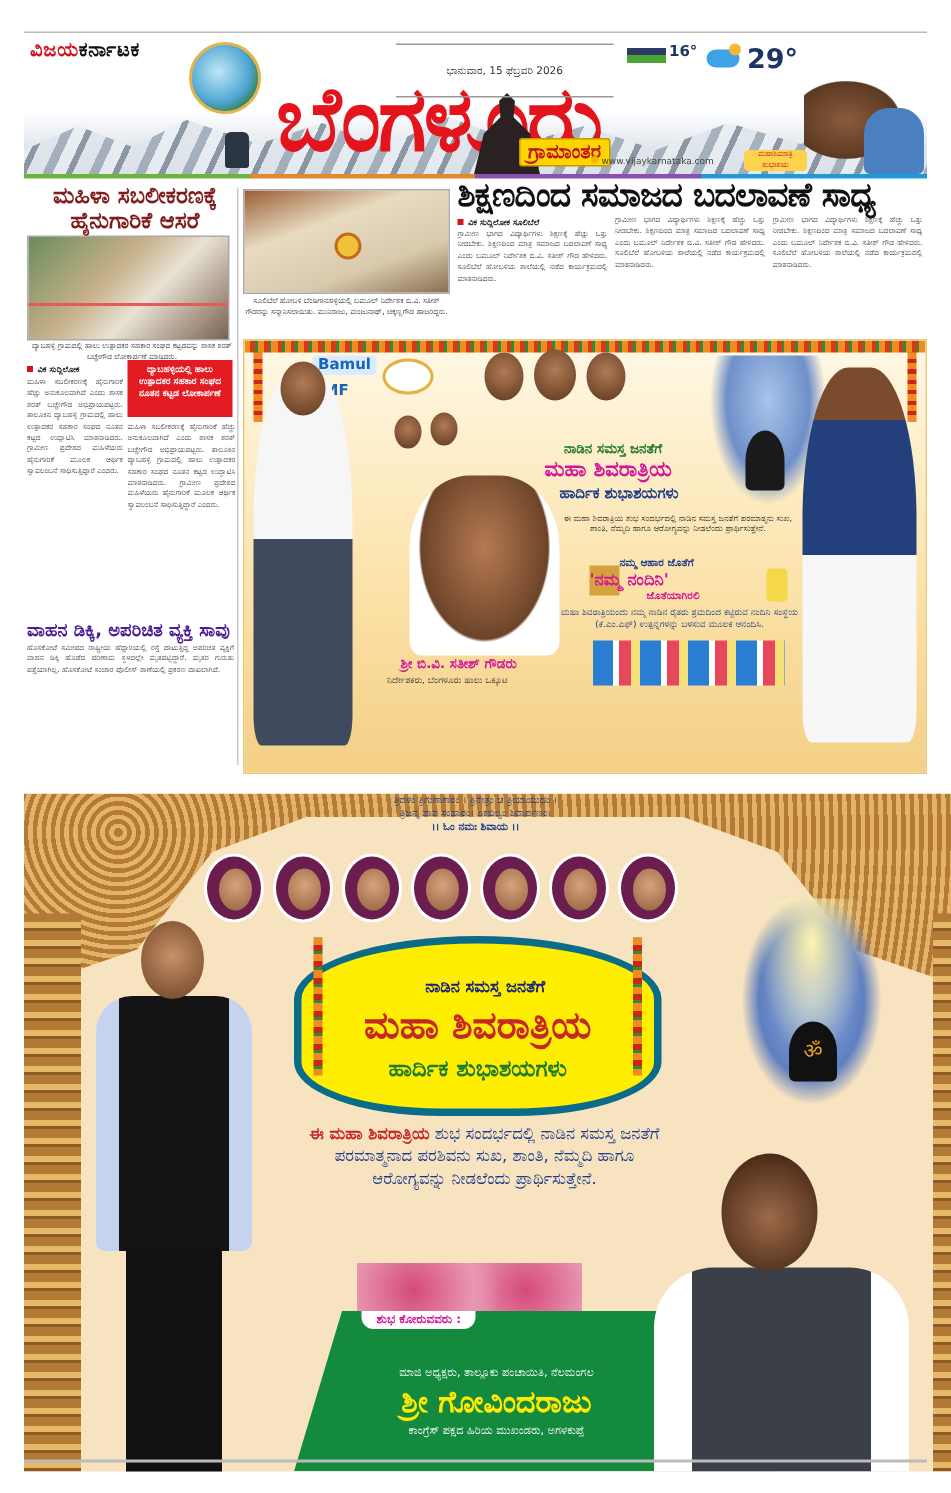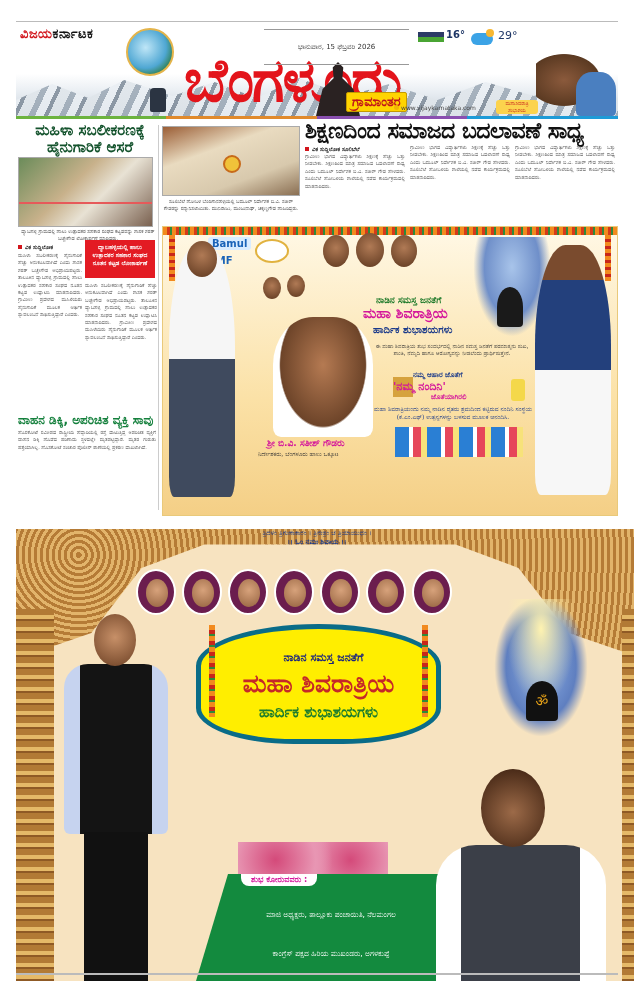--- a/index.html
+++ b/index.html
@@ -14,42 +14,42 @@
 .namma{left:2px;top:20px;font-size:50px;font-weight:900;color:#111;font-family:"DejaVu Serif",serif;letter-spacing:-3px;line-height:1}
 .globe{left:110px;top:6px;width:48px;height:48px;border-radius:50%;background:radial-gradient(circle at 40% 40%,#bfe6f7,#4fa7d3 55%,#2d7d47 80%,#7cc0e8);border:2px solid #e4b44a}
 .linga{left:134px;top:66px;width:16px;height:24px;background:#2b3442;border-radius:4px 4px 2px 2px}
 .bengaluru{left:168px;top:28px;font-size:60px;font-weight:900;color:#e3141b;font-family:"DejaVu Sans",sans-serif;letter-spacing:-2px;line-height:1}
 .shiva-sil{left:300px;top:40px;width:44px;height:54px;background:#2a2222;clip-path:polygon(50% 0,62% 10%,60% 30%,85% 50%,100% 100%,0 100%,15% 50%,40% 30%,38% 10%)}
 .date{left:248px;top:7px;width:145px;border-top:1px solid #999;border-bottom:1px solid #999;font-size:7px;text-align:center;padding:13px 0;color:#333}
 .wx-badge{left:402px;top:10px;width:26px;height:10px;background:linear-gradient(#2c3a66 50%,#4aa534 50%)}
 .wx1{left:430px;top:7px;font-size:10px;font-weight:bold;color:#1d3565}
 .cloud{left:455px;top:11px;width:22px;height:12px;background:#3ba3e6;border-radius:10px}
 .sun{left:470px;top:7px;width:8px;height:8px;background:#f7b731;border-radius:50%}
-.wx2{left:482px;top:7px;font-size:11px;font-weight:normal;color:#1d3565}
+.wx2{left:482px;top:7px;font-size:18px;font-weight:bold;color:#1d3565}
 .gramantara{left:330px;top:70px;background:#ffd400;border:1px solid #c49a00;font-size:13px;font-weight:bold;color:#c1121a;padding:1px 5px;border-radius:2px}
 .web{left:378px;top:82px;font-size:6px;color:#444}
 .web::before{content:"";display:inline-block;width:5px;height:5px;background:#f2b705;border-radius:50%;margin-right:2px}
 .sivabadge{left:480px;top:78px;width:42px;height:14px;background:#fcd34d;border-radius:3px;font-size:5px;color:#c1121a;text-align:center;line-height:7px}
 .damaru{left:520px;top:28px;width:70px;height:60px;background:radial-gradient(ellipse at 40% 50%,#8b5a3c,#5b3a22 60%,transparent 62%)}
 .hand{left:560px;top:50px;width:40px;height:44px;background:#4a7fc0;border-radius:40% 40% 10% 10%}
 .colorbar{left:16px;top:116px;width:602px;height:3px;background:linear-gradient(90deg,#6cb33f 0 25%,#e08a2c 25% 50%,#8a4fb0 50% 75%,#1e9bd7 75%)}
 
-.hl1{left:20px;top:122px;width:140px;text-align:center;font-size:15px;font-weight:900;line-height:17px;color:#14532d}
+.hl1{left:20px;top:122px;width:140px;text-align:center;font-size:15px;font-weight:900;line-height:17px;color:#7f1d1d}
 .photo1{left:18px;top:157px;width:135px;height:70px;background:linear-gradient(135deg,#6b8c5a,#c8b18b 40%,#e8e2d4 60%,#7a6150);border:1px solid #aaa}
 .photo1 .ribbon{position:absolute;left:0;top:44px;width:100%;height:2px;background:#e65a5a}
 .photo2{left:162px;top:126px;width:138px;height:70px;background:linear-gradient(160deg,#9b5e36,#e9dbc0 35%,#d8c9ad 70%,#8a6f53);border:1px solid #aaa}
 .photo2 .award{position:absolute;left:60px;top:28px;width:18px;height:18px;border-radius:50%;background:#f0c23a;border:2px solid #c76a1a}
 .cap2{left:162px;top:198px;width:138px;font-size:5px;line-height:7px;color:#333;text-align:center}
 .cap1{left:18px;top:228px;width:140px;font-size:5px;line-height:7px;color:#333;text-align:center}
 .hl2{left:305px;top:118px;width:315px;font-size:22px;font-weight:900;color:#111;line-height:26px;letter-spacing:-.5px}
 .bylinedot{display:inline-block;width:4px;height:4px;background:#d2151c;margin-right:3px}
 .textcol{font-size:5px;line-height:7.4px;color:#444;text-align:justify}
 .divv{background:#ccc;width:1px}
 .redbox{left:85px;top:240px;width:70px;height:38px;background:#e31b23;color:#fff;font-size:6px;line-height:8px;text-align:center;padding:3px;font-weight:bold}
-.hl3{left:18px;top:413px;width:150px;font-size:12px;font-weight:900;color:#15803d;white-space:nowrap}
+.hl3{left:18px;top:413px;width:150px;font-size:12px;font-weight:900;color:#4c1d95;white-space:nowrap}
 
 .ad1{left:162px;top:226px;width:456px;height:290px;background:linear-gradient(#fff8e6,#fbe1a6 60%,#f4cf86);overflow:hidden;border:1px solid #e9c97a}
 .garland{position:absolute;left:0;top:0;width:100%;height:8px;background:repeating-linear-gradient(90deg,#f28a1e 0 4px,#d63a1a 4px 7px,#2f8a3a 7px 9px)}
 .gdrop{position:absolute;top:8px;width:6px;height:46px;background:repeating-linear-gradient(#f28a1e 0 4px,#c9261a 4px 7px)}
 .person{position:absolute;border-radius:40% 40% 8% 8%}
 .face{position:absolute;border-radius:50%;background:radial-gradient(circle at 50% 40%,#b07a55,#6d4429 80%)}
 .shiva{position:absolute;left:310px;top:10px;width:78px;height:100px;background:radial-gradient(ellipse at 50% 30%,#a8c4ea,#6f8fc9 50%,transparent 70%)}
 .linga2{position:absolute;left:334px;top:60px;width:26px;height:40px;background:#1a1a1a;border-radius:50% 50% 4px 4px}
 .logo-bamul{position:absolute;left:45px;top:10px;font-size:10px;font-weight:900;color:#1a63b8;background:#d9ecff;padding:1px 4px;border-radius:3px}
 .logo-kmf{position:absolute;left:45px;top:28px;font-size:10px;font-weight:900;color:#1a63b8}
@@ -185,20 +185,21 @@
   <div class="sign1">ಶ್ರೀ ಬಿ.ವಿ. ಸತೀಶ್ ಗೌಡರು</div>
   <div class="sign2">ನಿರ್ದೇಶಕರು, ಬೆಂಗಳೂರು ಹಾಲು ಒಕ್ಕೂಟ</div>
 </div>
 
 <div class="abs ad2">
   <div class="arch"></div>
   <div class="pillarL"></div>
   <div class="pillarR"></div>
   <div class="mantra">
     <div>ತ್ರಿದಳಂ ತ್ರಿಗುಣಾಕಾರಂ । ತ್ರಿನೇತ್ರಂ ಚ ತ್ರಿಯಾಯುಧಂ ।</div>
+    <div>ತ್ರಿಜನ್ಮ ಪಾಪ ಸಂಹಾರಂ। ಏಕಬಿಲ್ವಂ ಶಿವಾರ್ಪಣಂ।</div>
     <b>।। ಓಂ ನಮಃ ಶಿವಾಯ ।।</b>
   </div>
   <div class="leader" style="left:120px"></div>
   <div class="leader" style="left:166px"></div>
   <div class="leader" style="left:212px"></div>
   <div class="leader" style="left:258px"></div>
   <div class="leader" style="left:304px"></div>
   <div class="leader" style="left:350px"></div>
   <div class="leader" style="left:396px"></div>
   <div class="manL">
@@ -209,23 +210,25 @@
   <div class="shivaR">
       <div class="lg">ॐ</div>
     </div>
   <div class="frame">
     <div class="g" style="left:8px"></div>
     <div class="g" style="right:8px"></div>
     <div class="f1">ನಾಡಿನ ಸಮಸ್ತ ಜನತೆಗೆ</div>
     <div class="f2">ಮಹಾ ಶಿವರಾತ್ರಿಯ</div>
     <div class="f3">ಹಾರ್ದಿಕ ಶುಭಾಶಯಗಳು</div>
   </div>
+  <div class="body2"><span class="red">ಈ ಮಹಾ ಶಿವರಾತ್ರಿಯ</span><span> ಶುಭ ಸಂದರ್ಭದಲ್ಲಿ ನಾಡಿನ ಸಮಸ್ತ ಜನತೆಗೆ ಪರಮಾತ್ಮನಾದ ಪರಶಿವನು ಸುಖ, ಶಾಂತಿ, ನೆಮ್ಮದಿ ಹಾಗೂ ಆರೋಗ್ಯವನ್ನು ನೀಡಲೆಂದು ಪ್ರಾರ್ಥಿಸುತ್ತೇನೆ.</span></div>
   <div class="flowers"></div>
   <div class="green"></div>
   <div class="wish">ಶುಭ ಕೋರುವವರು :</div>
   <div class="g2">ಮಾಜಿ ಅಧ್ಯಕ್ಷರು, ತಾಲ್ಲೂಕು ಪಂಚಾಯಿತಿ, ನೆಲಮಂಗಲ</div>
+  <div class="g3">ಶ್ರೀ ಗೋವಿಂದರಾಜು</div>
   <div class="g4">ಕಾಂಗ್ರೆಸ್ ಪಕ್ಷದ ಹಿರಿಯ ಮುಖಂಡರು, ಅಗಳಕುಪ್ಪೆ</div>
   <div class="manR">
     <div class="b"></div>
     <div class="h"></div>
   </div>
 </div>
 <div class="abs bottomline"></div>
 
 </body></html>

